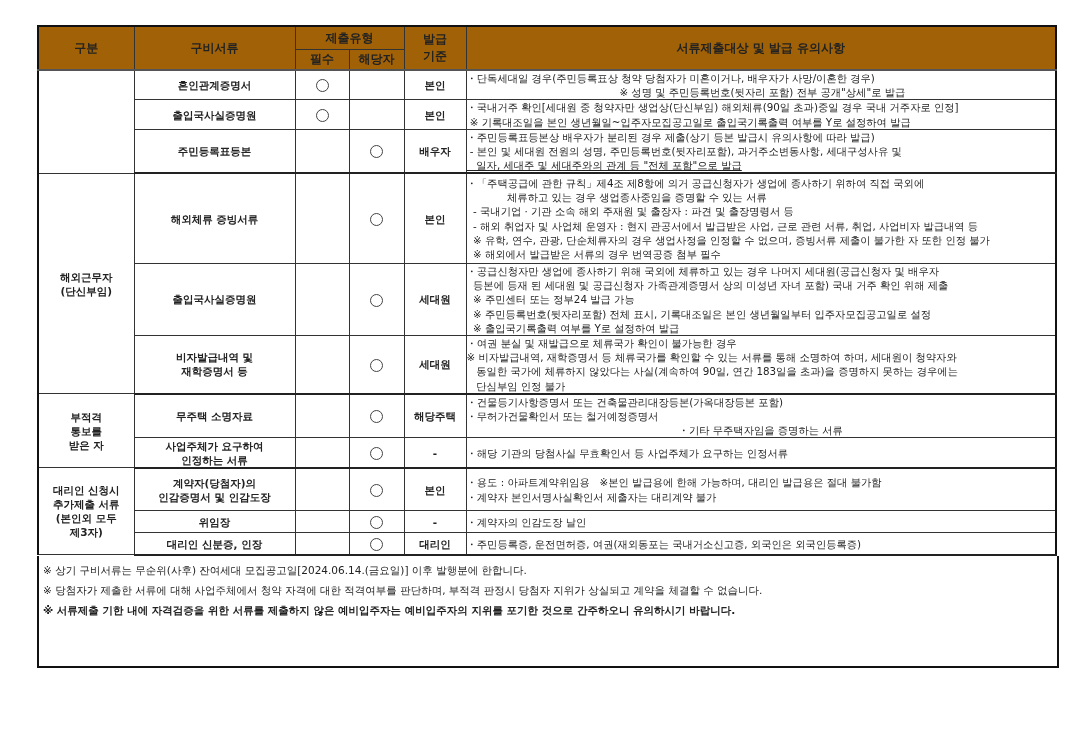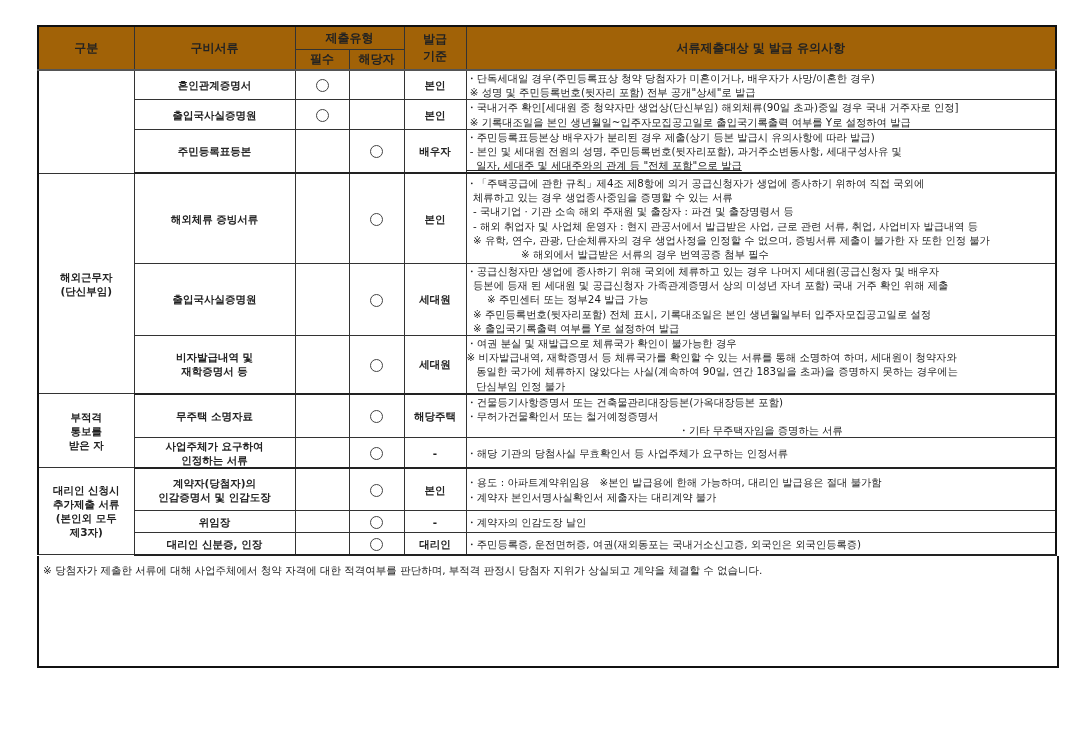--- a/index.html
+++ b/index.html
@@ -53,21 +53,21 @@
         <tr style="height: 26px;">
           <td class="c" rowspan="3"></td>
           <td class="c">
             <span class="line">혼인관계증명서</span>
           </td>
           <td class="c"><span class="circle"></span></td>
           <td class="c"></td>
           <td class="c">본인</td>
           <td class="n">
             <span class="line" style="white-space: pre;">・단독세대일 경우(주민등록표상 청약 당첨자가 미혼이거나, 배우자가 사망/이혼한 경우)</span>
-            <span class="line" style="white-space: pre;"> ※ 성명 및 주민등록번호(뒷자리 포함) 전부 공개"상세"로 발급</span>
+            <span class="line" style="white-space: pre; text-align: center;"> ※ 성명 및 주민등록번호(뒷자리 포함) 전부 공개"상세"로 발급</span>
           </td>
         </tr>
         <tr style="height: 26px;">
           <td class="c">
             <span class="line">출입국사실증명원</span>
           </td>
           <td class="c"><span class="circle"></span></td>
           <td class="c"></td>
           <td class="c">본인</td>
           <td class="n">
@@ -94,38 +94,38 @@
             <span class="line">(단신부임)</span>
           </td>
           <td class="c">
             <span class="line">해외체류 증빙서류</span>
           </td>
           <td class="c"></td>
           <td class="c"><span class="circle"></span></td>
           <td class="c">본인</td>
           <td class="n">
             <span class="line" style="white-space: pre;">・「주택공급에 관한 규칙」제4조 제8항에 의거 공급신청자가 생업에 종사하기 위하여 직접 국외에</span>
-            <span class="line" style="white-space: pre;">  체류하고 있는 경우 생업종사중임을 증명할 수 있는 서류</span>
+            <span class="line" style="white-space: pre; padding-left: 34px;">  체류하고 있는 경우 생업종사중임을 증명할 수 있는 서류</span>
             <span class="line" style="white-space: pre;">  - 국내기업 · 기관 소속 해외 주재원 및 출장자 : 파견 및 출장명령서 등</span>
             <span class="line" style="white-space: pre;">  - 해외 취업자 및 사업체 운영자 : 현지 관공서에서 발급받은 사업, 근로 관련 서류, 취업, 사업비자 발급내역 등</span>
             <span class="line" style="white-space: pre;">  ※ 유학, 연수, 관광, 단순체류자의 경우 생업사정을 인정할 수 없으며, 증빙서류 제출이 불가한 자 또한 인정 불가</span>
-            <span class="line" style="white-space: pre; padding-left: 48px;">  ※ 해외에서 발급받은 서류의 경우 번역공증 첨부 필수</span>
+            <span class="line" style="white-space: pre;">  ※ 해외에서 발급받은 서류의 경우 번역공증 첨부 필수</span>
           </td>
         </tr>
         <tr style="height: 70px;">
           <td class="c">
             <span class="line">출입국사실증명원</span>
           </td>
           <td class="c"></td>
           <td class="c"><span class="circle"></span></td>
           <td class="c">세대원</td>
           <td class="n">
             <span class="line" style="white-space: pre;">・공급신청자만 생업에 종사하기 위해 국외에 체류하고 있는 경우 나머지 세대원(공급신청자 및 배우자</span>
             <span class="line" style="white-space: pre;">  등본에 등재 된 세대원 및 공급신청자 가족관계증명서 상의 미성년 자녀 포함) 국내 거주 확인 위해 제출</span>
-            <span class="line" style="white-space: pre; padding-left: 14px;">  ※ 주민센터 또는 정부24 발급 가능</span>
+            <span class="line" style="white-space: pre;">  ※ 주민센터 또는 정부24 발급 가능</span>
             <span class="line" style="white-space: pre;">  ※ 주민등록번호(뒷자리포함) 전체 표시, 기록대조일은 본인 생년월일부터 입주자모집공고일로 설정</span>
             <span class="line" style="white-space: pre;">  ※ 출입국기록출력 여부를 Y로 설정하여 발급</span>
           </td>
         </tr>
         <tr class="grp-end" style="height: 54px;">
           <td class="c">
             <span class="line">비자발급내역 및</span>
             <span class="line">재학증명서 등</span>
           </td>
           <td class="c"></td>
@@ -205,15 +205,17 @@
           <td class="c"></td>
           <td class="c"><span class="circle"></span></td>
           <td class="c">대리인</td>
           <td class="n">
             <span class="line" style="white-space: pre;">・주민등록증, 운전면허증, 여권(재외동포는 국내거소신고증, 외국인은 외국인등록증)</span>
           </td>
         </tr>
       </tbody>
   </table>
   <div class="foot">
+    <div>※ 상기 구비서류는 무순위(사후) 잔여세대 모집공고일[2024.06.14.(금요일)] 이후 발행분에 한합니다.</div>
     <div>※ 당첨자가 제출한 서류에 대해 사업주체에서 청약 자격에 대한 적격여부를 판단하며, 부적격 판정시 당첨자 지위가 상실되고 계약을 체결할 수 없습니다.</div>
+    <div class="b">※ 서류제출 기한 내에 자격검증을 위한 서류를 제출하지 않은 예비입주자는 예비입주자의 지위를 포기한 것으로 간주하오니 유의하시기 바랍니다.</div>
   </div>
 </div>
 
 </body></html>

